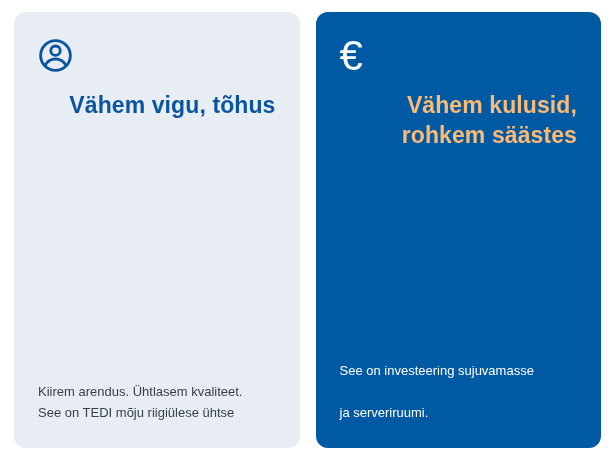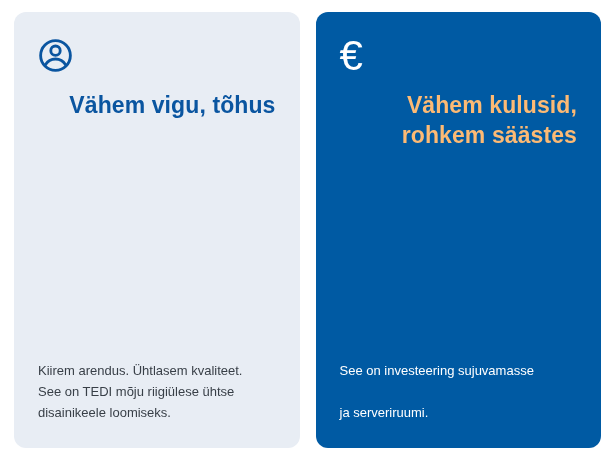--- a/index.html
+++ b/index.html
@@ -78,21 +78,20 @@
           <path d="M6.6 24.6 C 9.2 20.4, 13 19.2, 16 19.2 C 19 19.2, 22.8 20.4, 25.4 24.6"></path>
         </svg>
       </div>
       <h2 class="card-title">
         <span>Vähem vigu, tõhus</span><br>
       </h2>
     </div>
     <p class="card-body">
       <span>Kiirem arendus. Ühtlasem kvaliteet.</span><br>
       <span>See on TEDI mõju riigiülese ühtse</span><br>
-      <span>disainikeele loomiseks.</span>
     </p>
   </div>
 
   <div class="card card-dark">
     <div class="card-top">
       <div class="icon-wrap">
         <span class="euro-glyph">€</span>
       </div>
       <h2 class="card-title">
         <span>Vähem kulusid,</span><br>

